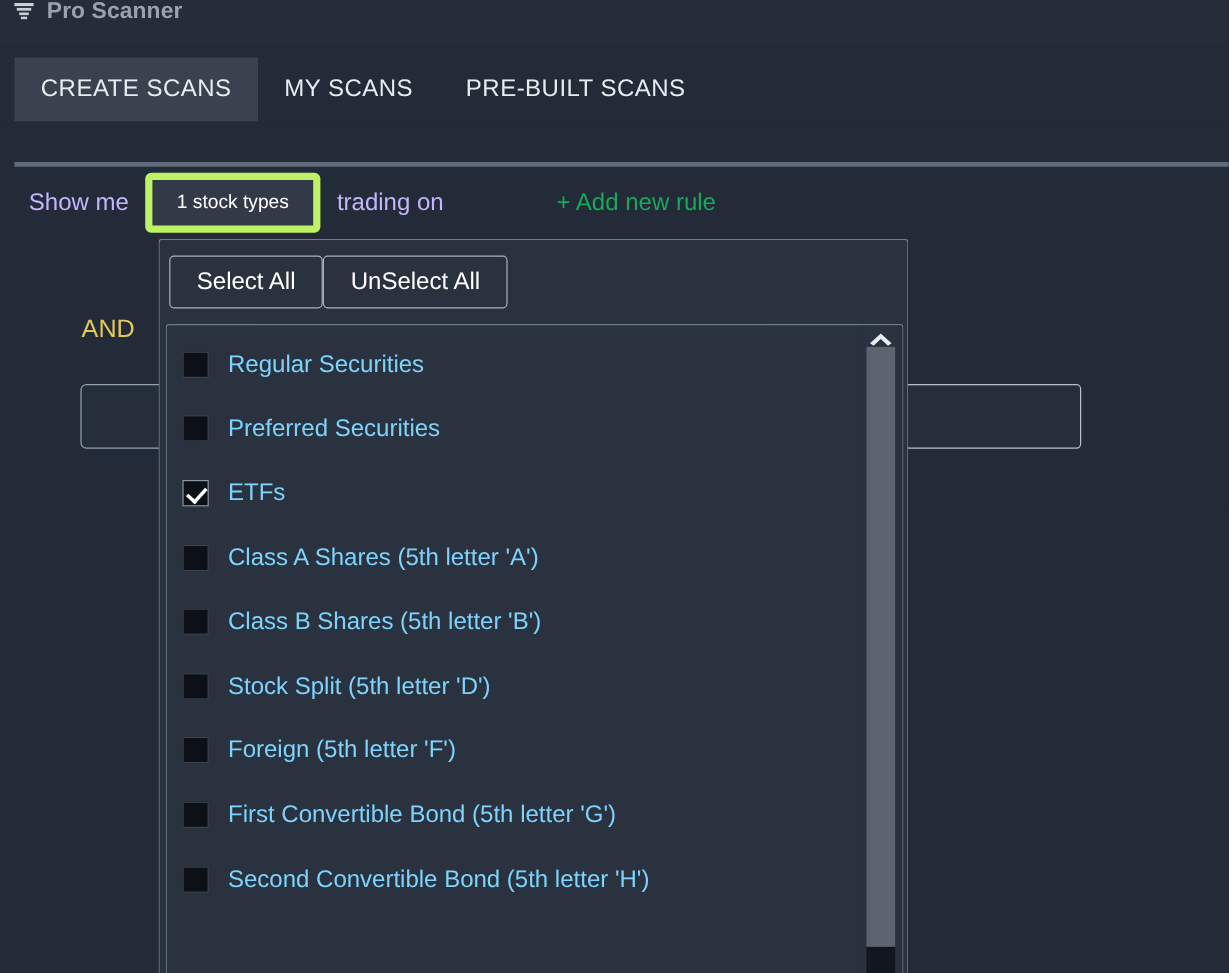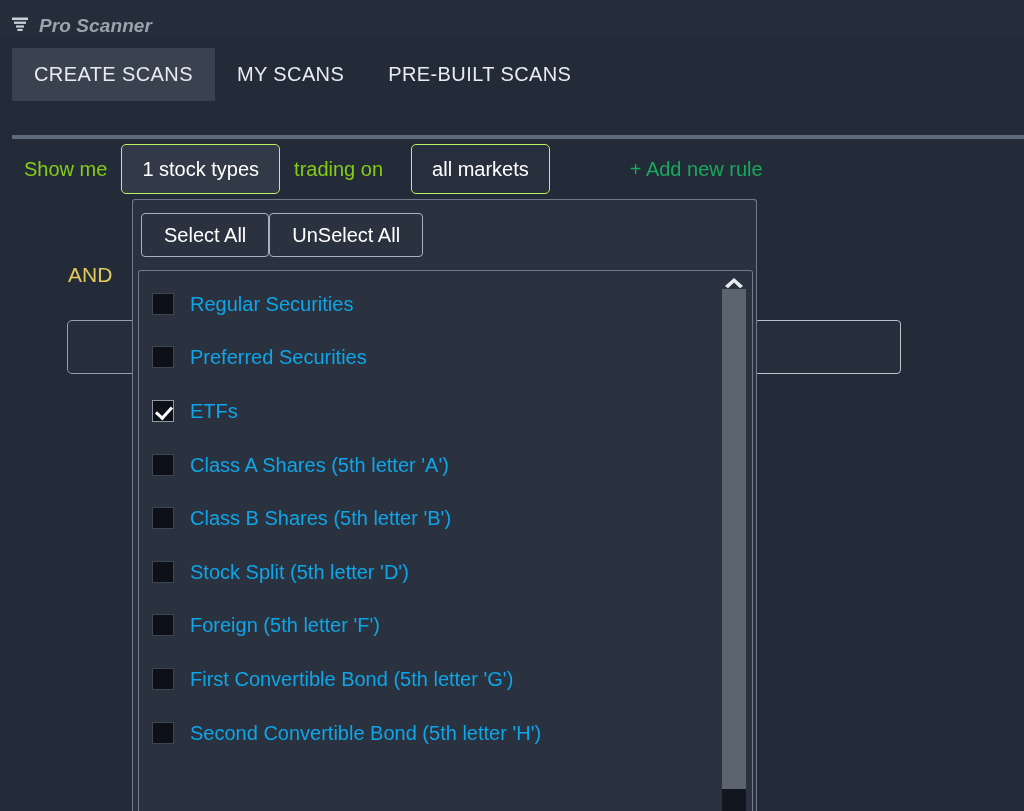--- a/index.html
+++ b/index.html
@@ -21,23 +21,22 @@
   }
 
   
   .titlebar {
     position: absolute;
     left: 0; top: 0;
     width: 1024px;
     height: 35px;
     background: #252d3a;
     display: flex;
-    align-items: flex-end;
+    align-items: flex-start;
     padding-left: 10px;
-    font-style: italic;
   }
   .filter-icon {
     width: 20px;
     height: 20px;
     margin-right: 9px;
     display: block;
     flex: 0 0 auto;
   }
   .app-title {
     font-size: 19px;
@@ -94,36 +93,36 @@
     position: absolute;
     left: 0;
     top: 140px;
     width: 1024px;
     height: 58px;
     display: flex;
     align-items: center;
   }
   .lbl {
     font-size: 20px;
-    color: #84cc16;
+    color: #c4b5fd;
     white-space: nowrap;
   }
   .lbl.show-me { margin-left: 24px; }
   .lbl.trading-on { margin-left: 14px; margin-right: 14px; }
 
   .pill {
     height: 50px;
     min-width: 100px;
     padding: 0 20px;
     margin-left: 14px;
     background: #323a47;
-    border: 1px solid #bef264;
+    border: 6px solid #bef264;
     border-radius: 5px;
     color: #ffffff;
-    font-size: 20px;
+    font-size: 16px;
     font-family: "Liberation Sans", sans-serif;
     display: flex;
     align-items: center;
     justify-content: center;
     cursor: pointer;
     white-space: nowrap;
   }
   .pill.markets { background: #282f3c; }
 
   .add-rule {
@@ -260,21 +259,21 @@
     left: 6px;
     top: 2px;
     width: 7px;
     height: 13px;
     border: solid #ffffff;
     border-width: 0 3px 3px 0;
     transform: rotate(42deg);
   }
   .dd-label {
     font-size: 20px;
-    color: #0ea5e9;
+    color: #7dd3fc;
     white-space: nowrap;
     line-height: 1;
   }
 
   
   .sbar {
     position: absolute;
     right: 0;
     top: 0;
     width: 36px;
@@ -331,21 +330,20 @@
       <button class="tab">MY SCANS</button>
       <button class="tab">PRE-BUILT SCANS</button>
     </div>
     <div class="tab-underline"></div>
   </div>
 
   <div class="rule-row">
     <span class="lbl show-me">Show me</span>
     <button class="pill">1 stock types</button>
     <span class="lbl trading-on">trading on</span>
-    <button class="pill markets">all markets</button>
     <span class="add-rule">+ Add new rule</span>
   </div>
 
   <div class="and-label">AND</div>
 
   <div class="choose-box">Choose</div>
 
   <div class="empty-box"></div>
 
   <div class="dropdown">

